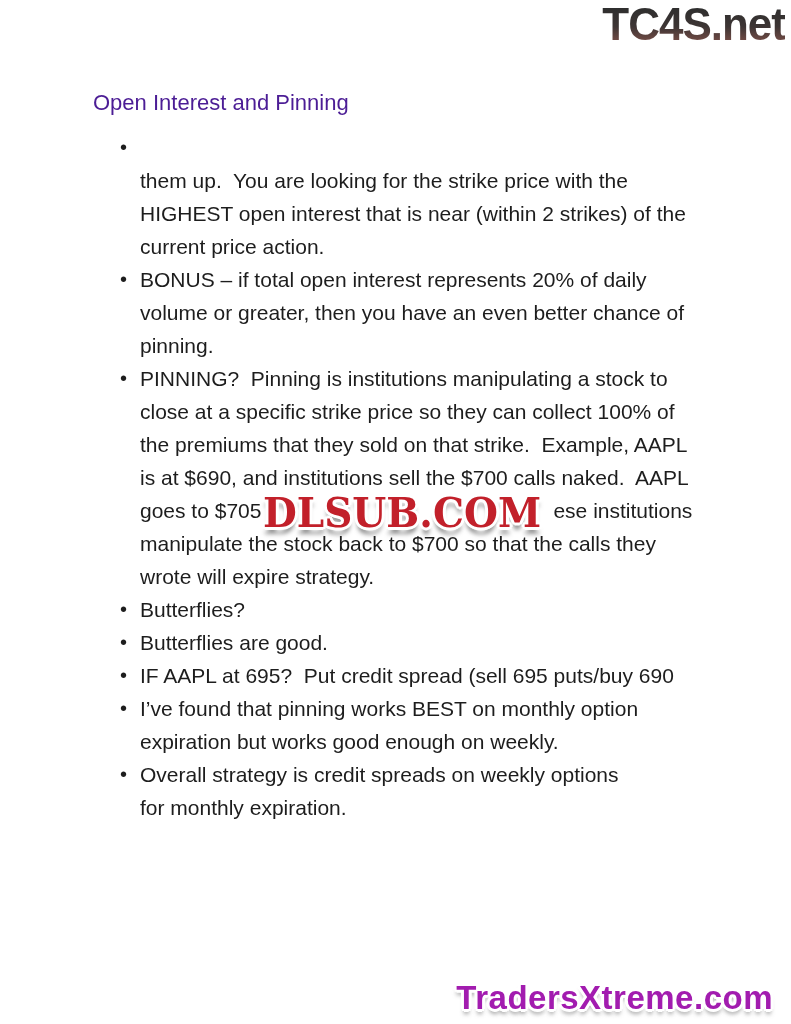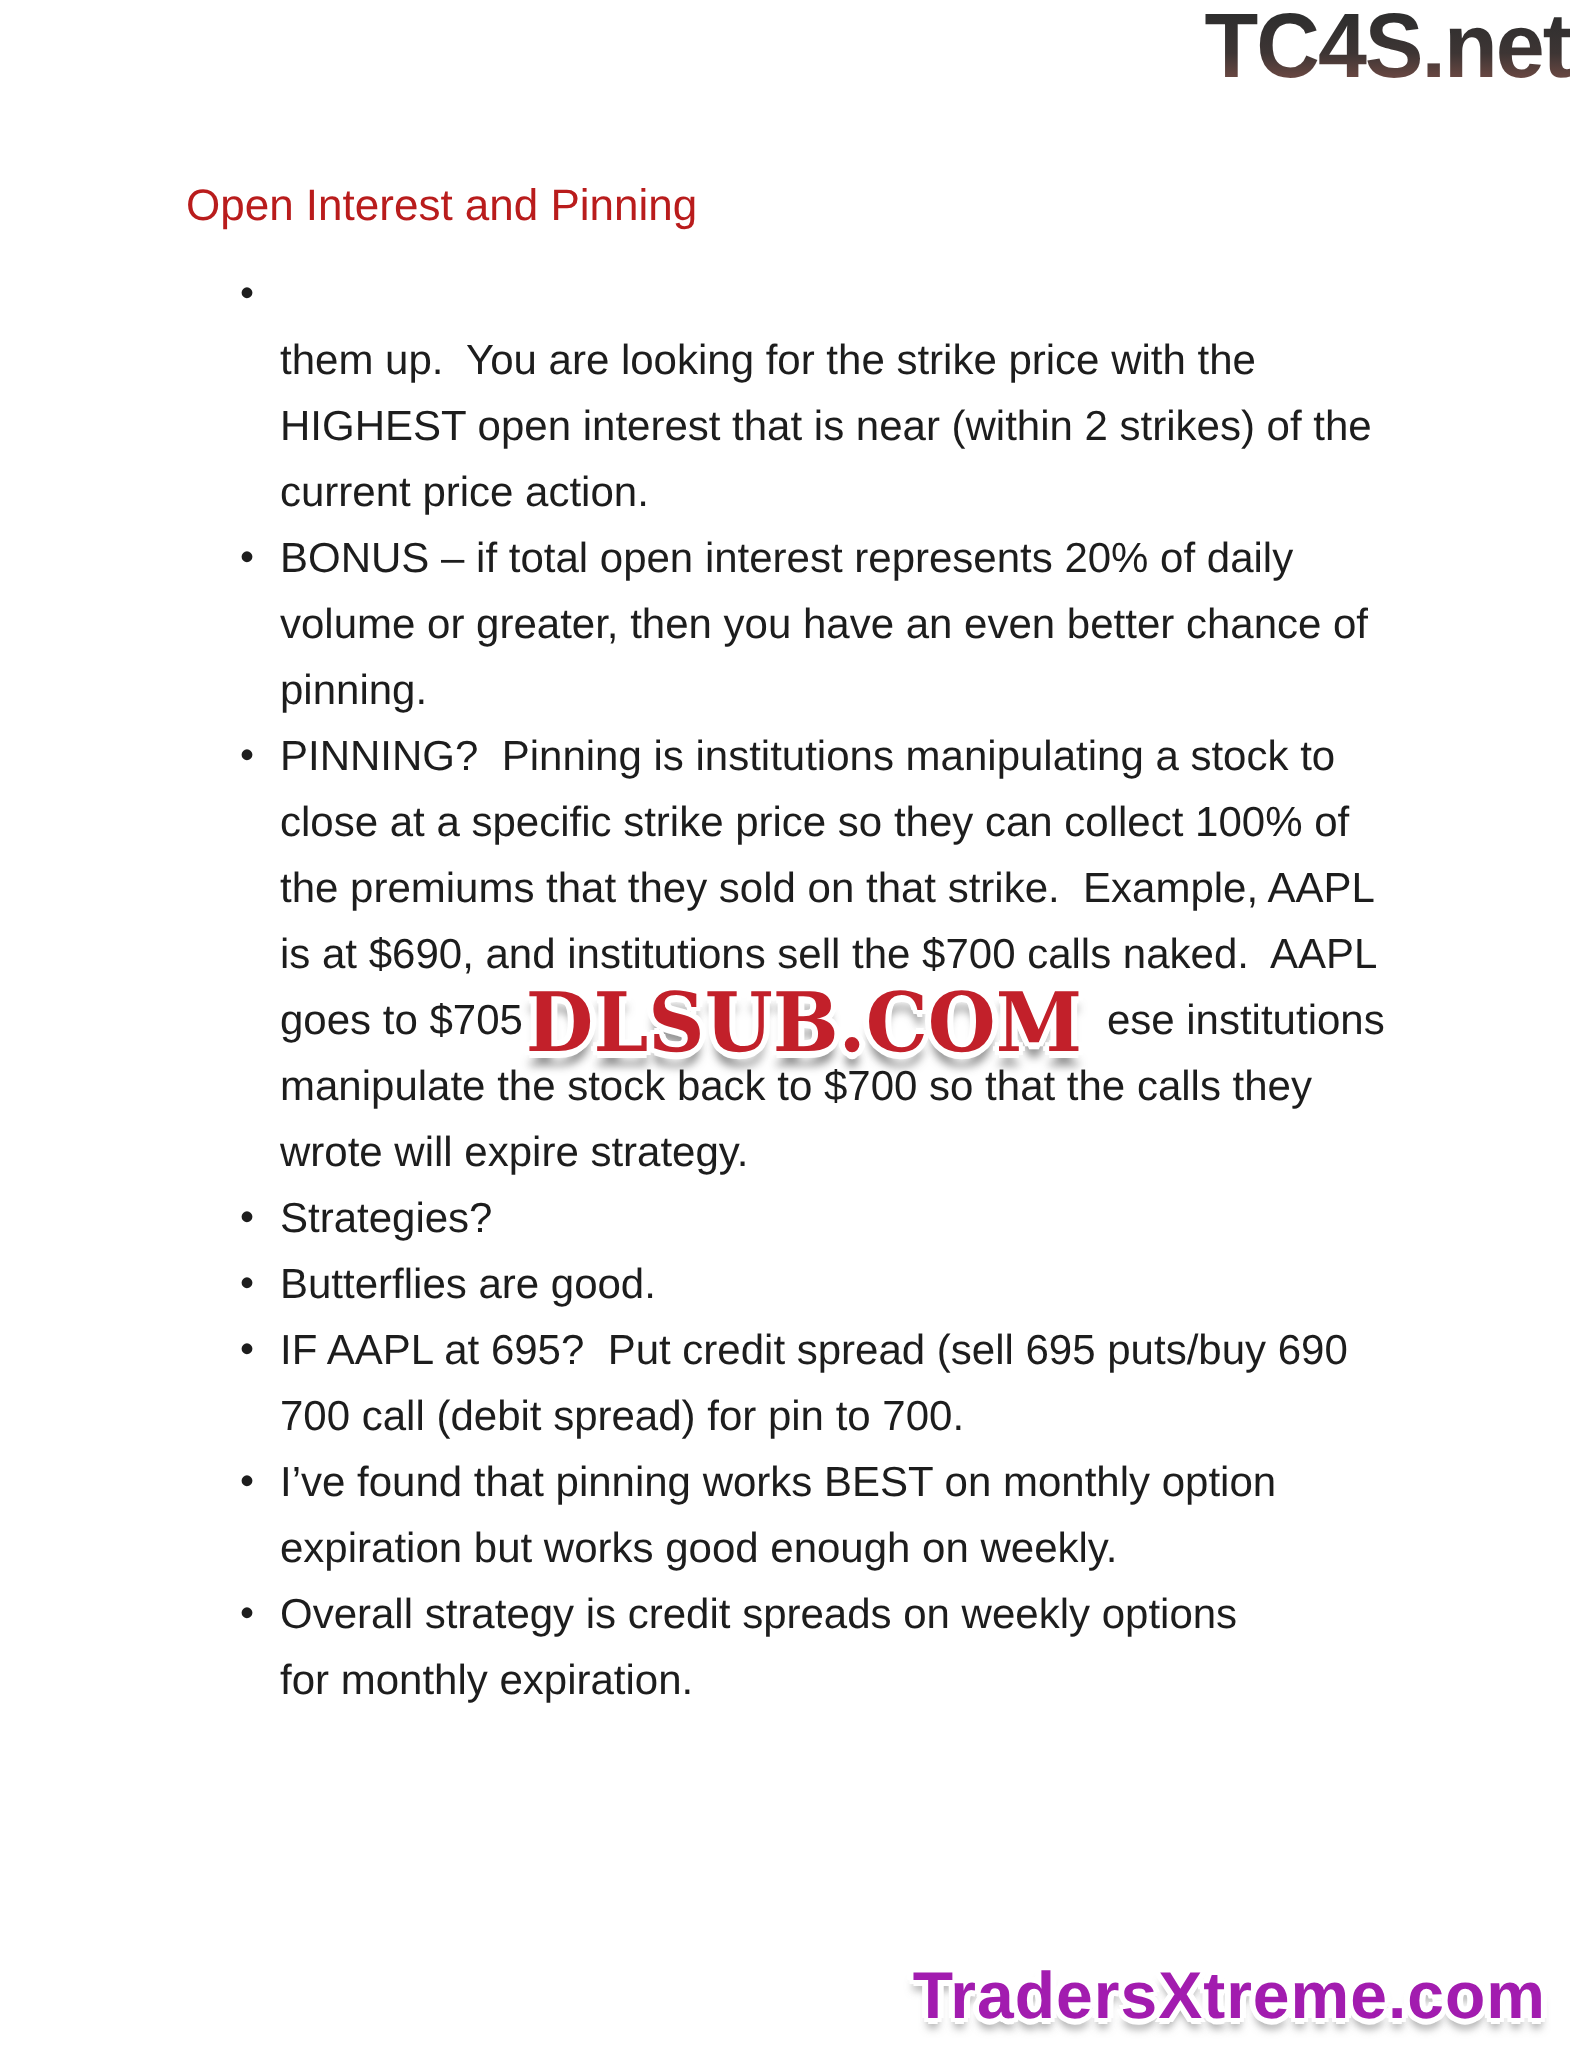--- a/index.html
+++ b/index.html
@@ -16,21 +16,21 @@
     font-family:"Liberation Sans", sans-serif;
     font-size:44px;font-weight:800;letter-spacing:-1px;
     background:linear-gradient(180deg,#2e2e2e 18%,#3d3534 55%,#6f4a44 82%,#8a5a52 100%);
     -webkit-background-clip:text;background-clip:text;color:transparent;
     transform:scaleY(1.04);transform-origin:top;
   }
 
   
   .doc-title{
     position:absolute;left:93px;top:86px;height:33px;line-height:33px;
-    font-size:22px;color:#b91c1c;white-space:pre;
+    font-size:22px;color:#4c1d95;white-space:pre;
   }
 
   
   .doc-body{position:absolute;left:140px;top:131px;width:620px;}
   .t-line{
     position:relative;height:33px;line-height:33px;
     font-size:21px;color:#1d1d1d;white-space:pre;letter-spacing:0px;
   }
   .dot{
     position:absolute;left:-20px;top:0;font-size:20px;color:#1d1d1d;
@@ -86,28 +86,27 @@
       <div>
         <div class="t-line"><span class="dot">•</span><span>PINNING?  Pinning is institutions manipulating a stock to</span></div>
         <div class="t-line"><span>close at a specific strike price so they can collect 100% of</span></div>
         <div class="t-line"><span>the premiums that they sold on that strike.  Example, AAPL</span></div>
         <div class="t-line"><span>is at $690, and institutions sell the $700 calls naked.  AAPL</span></div>
         <div class="t-line"><span>goes to $705</span><span class="wm-gap"></span><span>ese institutions</span></div>
         <div class="t-line"><span>manipulate the stock back to $700 so that the calls they</span></div>
         <div class="t-line"><span>wrote will expire strategy.</span></div>
       </div>
       <div>
-        <div class="t-line"><span class="dot">•</span><span>Strategies?</span></div>
+        <div class="t-line"><span class="dot">•</span><span>Butterflies?</span></div>
       </div>
       <div>
         <div class="t-line"><span class="dot">•</span><span>Butterflies are good.</span></div>
       </div>
       <div>
         <div class="t-line"><span class="dot">•</span><span>IF AAPL at 695?  Put credit spread (sell 695 puts/buy 690</span></div>
-        <div class="t-line"><span>700 call (debit spread) for pin to 700.</span></div>
       </div>
       <div>
         <div class="t-line"><span class="dot">•</span><span>I’ve found that pinning works BEST on monthly option</span></div>
         <div class="t-line"><span>expiration but works good enough on weekly.</span></div>
       </div>
       <div>
         <div class="t-line"><span class="dot">•</span><span>Overall strategy is credit spreads on weekly options</span></div>
         <div class="t-line"><span>for monthly expiration.</span></div>
       </div>
     </div>

